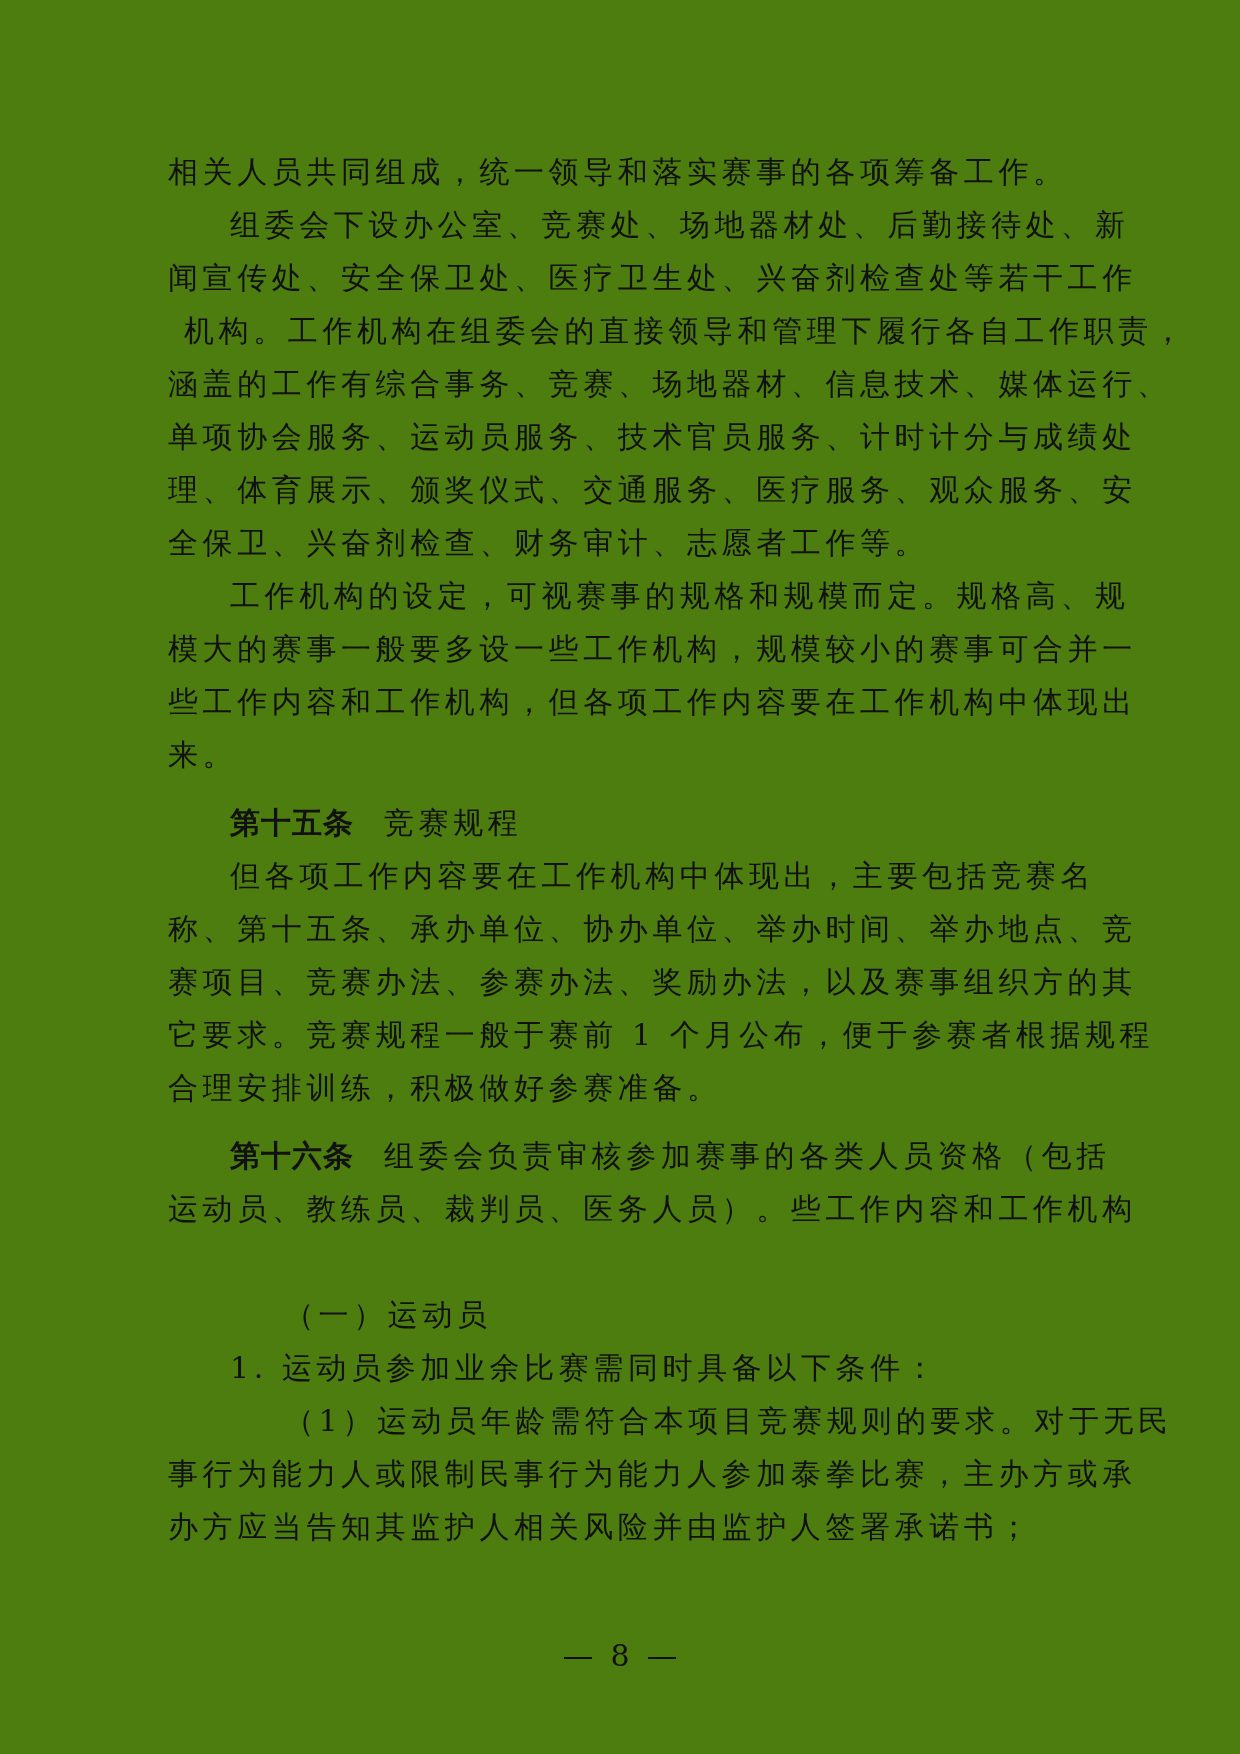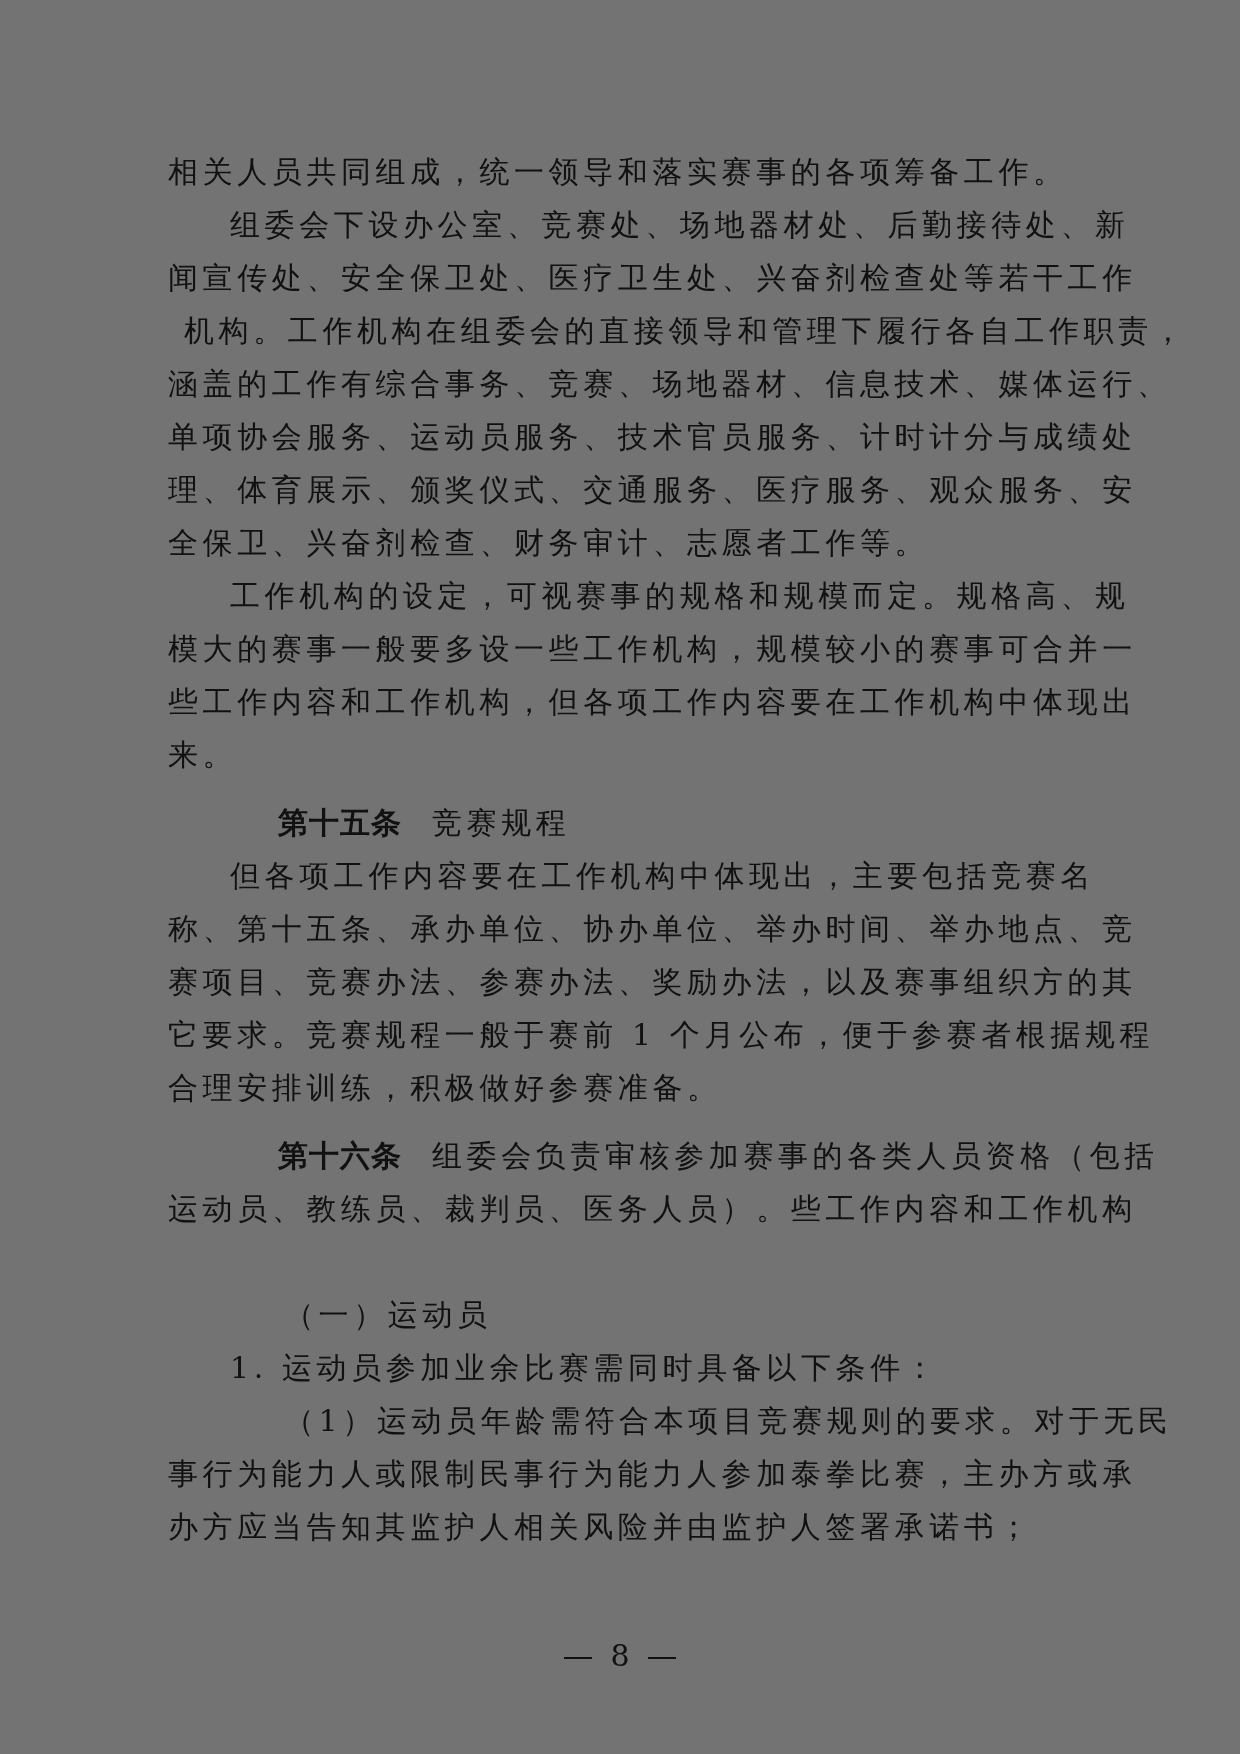--- a/index.html
+++ b/index.html
@@ -14,39 +14,38 @@
       overflow: hidden;
       font-family: "DejaVu Serif", "Liberation Serif", serif;
       color: #111111;
     }
     .page {
       position: absolute;
       left: 0;
       top: 0;
       width: 1240px;
       height: 1754px;
-      background: #737373;
+      background: #4d7c0f;
     }
     .line {
       position: absolute;
       left: 168px;
       width: 880px;
       height: 53px;
       font-size: 30px;
       line-height: 53px;
       white-space: nowrap;
       letter-spacing: 4.6px;
     }
     .line.indent { left: 230px; }
     .line.indent2 { left: 236px; margin-left: 48px; }
     .bold {
       font-family: Liberation Sans, sans-serif;
       font-weight: bold;
       letter-spacing: 1px;
-      margin-left: 48px;
     }
     .gap { display: inline-block; width: 30px; }
     .footer {
       position: absolute;
       left: 0;
       width: 1240px;
       top: 1636px;
       text-align: center;
       font-size: 30px;
       line-height: 40px;

